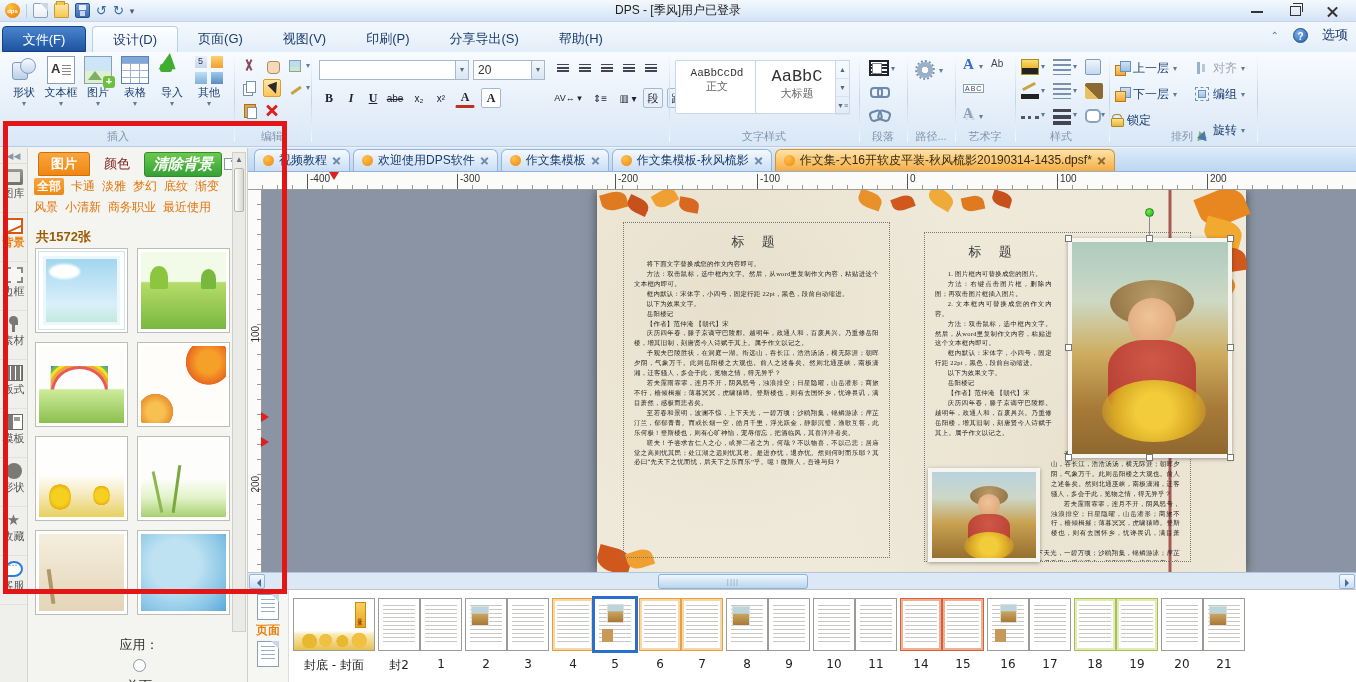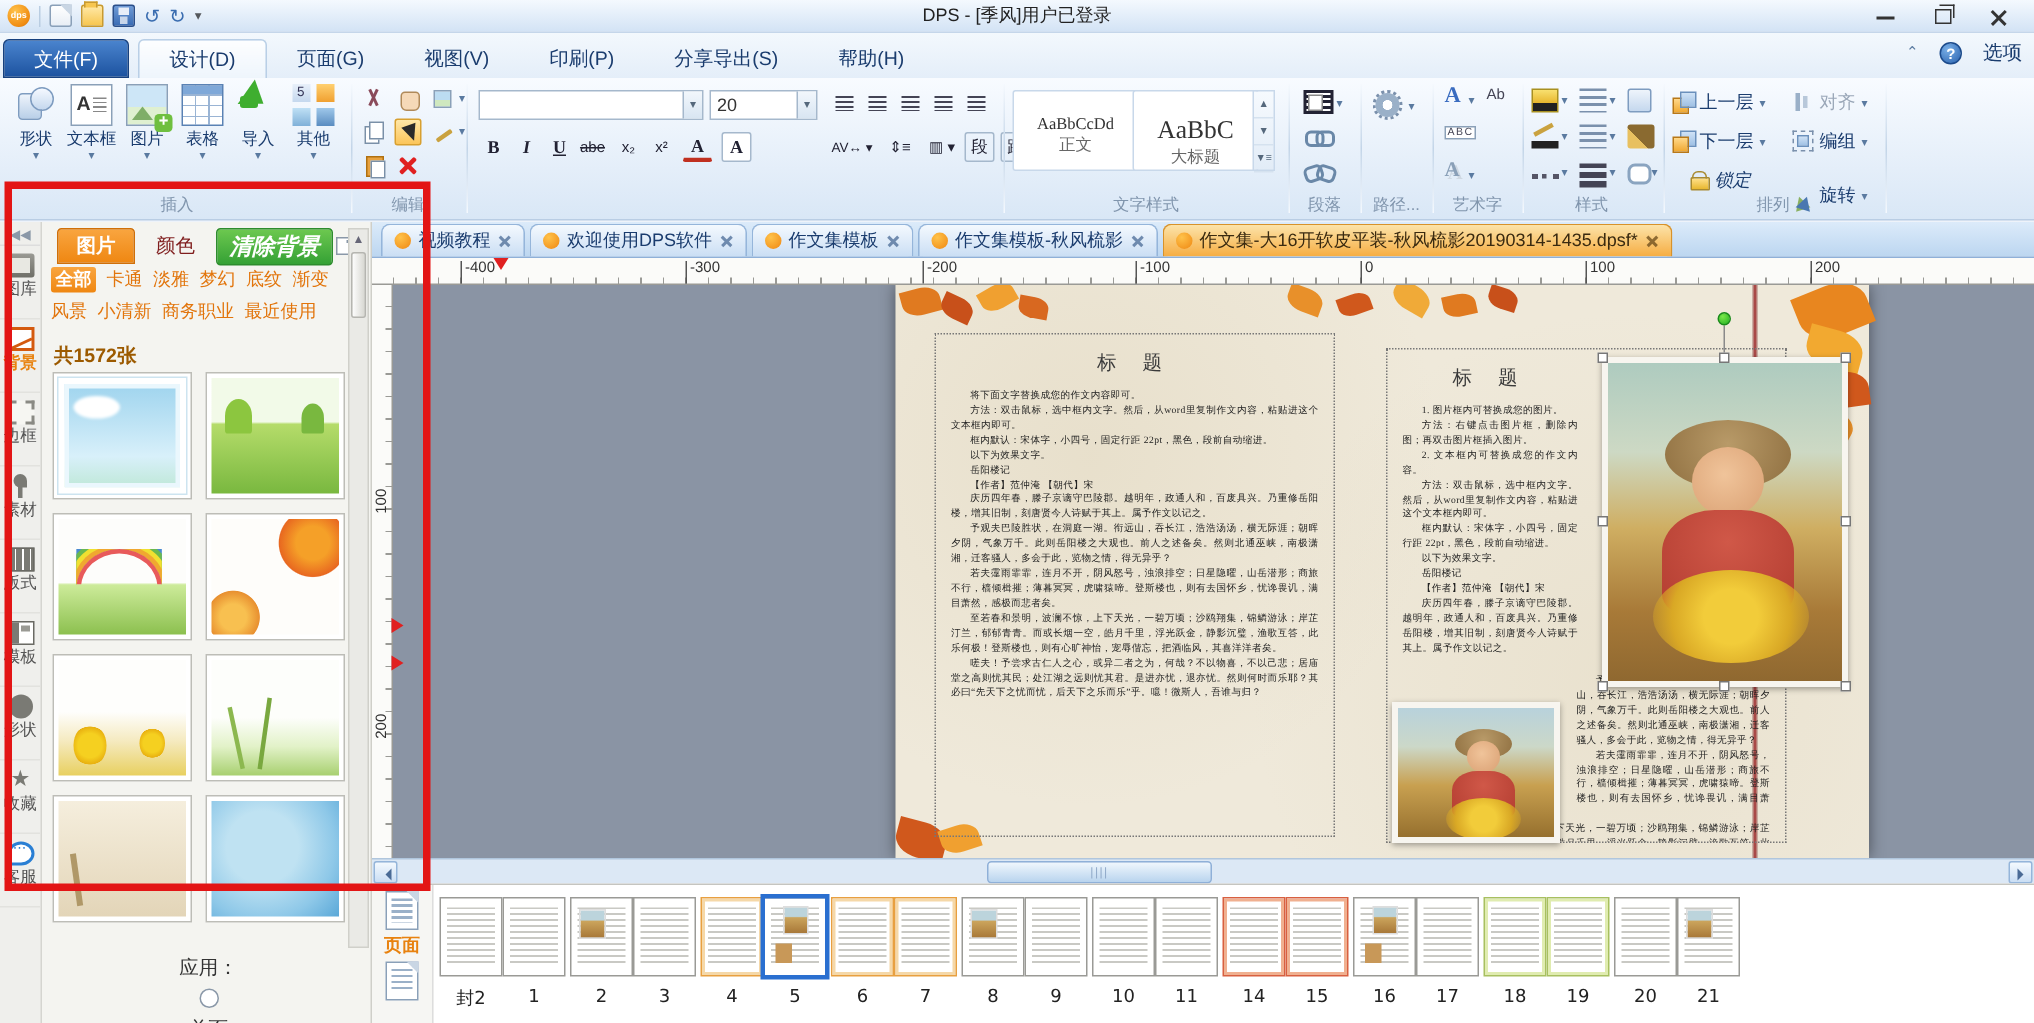--- a/index.html
+++ b/index.html
@@ -115,21 +115,21 @@
   .combo .cval { flex:1; padding:0 4px; font-size:12px; color:#333; }
   .combo .cdrop { width:13px; height:100%; background:linear-gradient(#f2f7fc,#d8e5f2); border-left:1px solid #a5b8cc;
     color:#55687c; font-size:8px; text-align:center; line-height:18px; }
   .tbtn { position:absolute; width:20px; height:20px; border:1px solid transparent; border-radius:2px;
     text-align:center; line-height:19px; font-size:12px; color:#223; }
   .tbtn b { font-family:"Liberation Serif",serif; }
   .albars { display:inline-block; width:12px; height:10px; }
   .al-l { background:linear-gradient(#445 0 1.5px,transparent 1.5px 3px,#445 3px 4.5px,transparent 4.5px 6px,#445 6px 7.5px,transparent 7.5px 9px,#445 9px 10px) left/100% 100% no-repeat; }
   .al-l { background:repeating-linear-gradient(#445 0 1.5px,transparent 1.5px 3.2px); }
   .styleset { position:absolute; width:84px; height:54px; background:#fff; border:1px solid #c8d8ea; border-radius:2px; text-align:center; }
-  .styleset .sv { font-family:Liberation Serif, serif; color:#333; margin-top:16px; }
+  .styleset .sv { font-family:Liberation Mono, monospace; color:#333; margin-top:6px; }
   .styleset .sn { color:#666; font-size:11px; }
   .scrollmini { position:absolute; width:15px; height:54px; border:1px solid #c8d8ea; background:linear-gradient(#f6fafe,#e2ecf7); }
   .scrollmini div { height:18px; text-align:center; font-size:7px; color:#55687c; line-height:18px; border-bottom:1px solid #d5e2ef; }
 
   
   .arr-item { position:absolute; height:20px; display:flex; align-items:center; gap:4px; font-size:12px; color:#1a3c6e; white-space:nowrap; }
   .arr-item.disabled { color:#9aa7b8; }
   .lay-ic { width:14px; height:14px; position:relative; }
   .lay-ic:before { content:""; position:absolute; left:0; top:4px; width:9px; height:9px; background:linear-gradient(#ffd88a,#f0a830); border:1px solid #b87818; }
   .lay-ic:after { content:""; position:absolute; left:5px; top:0; width:9px; height:9px; background:linear-gradient(#cfe2f6,#9ec0e4); border:1px solid #6a90bc; }
@@ -560,21 +560,21 @@
       <div class="arr-item" style="left:4px; top:6px;">
         <span class="lay-ic"></span>
           <span>上一层</span>
           <span class="sdrop" style="position:static;">▾</span>
       </div>
       <div class="arr-item" style="left:4px; top:32px;">
         <span class="lay-ic back"></span>
           <span>下一层</span>
           <span class="sdrop" style="position:static;">▾</span>
       </div>
-      <div class="arr-item" style="left:16px; top:58px;font-style:italic;">
+      <div class="arr-item" style="left:0; top:58px;">
         <span class="lock-ic"></span>
           <span>锁定</span>
       </div>
       <div class="arr-item disabled" style="left:84px; top:6px;">
         <span class="align-ic"></span>
           <span>对齐</span>
           <span class="sdrop" style="position:static;">▾</span>
       </div>
       <div class="arr-item" style="left:84px; top:32px;">
         <span class="group-ic"></span>
@@ -841,20 +841,26 @@
   </div>
 
   <div id="bottom-strip">
     <div id="strip-side">
       <div class="page-ic"></div>
       <div class="sp-label">页面</div>
       <div class="page-ic" style="margin-top:0;"></div>
     </div>
     <div id="spreads">
 
+      <div class="cover-th pgth">
+        <div class="pth">
+          <span class="cover-tag">作文集</span>
+        </div>
+        <div class="plabel">封底 - 封面</div>
+      </div>
 
       <div style="display:flex; gap:3px;">
 
       <div class="spread-th">
             <div style="display:flex;">
 
             <div class="pgth">
                   <div class="pth">
                   <span class="lines"></span>
                 </div>

